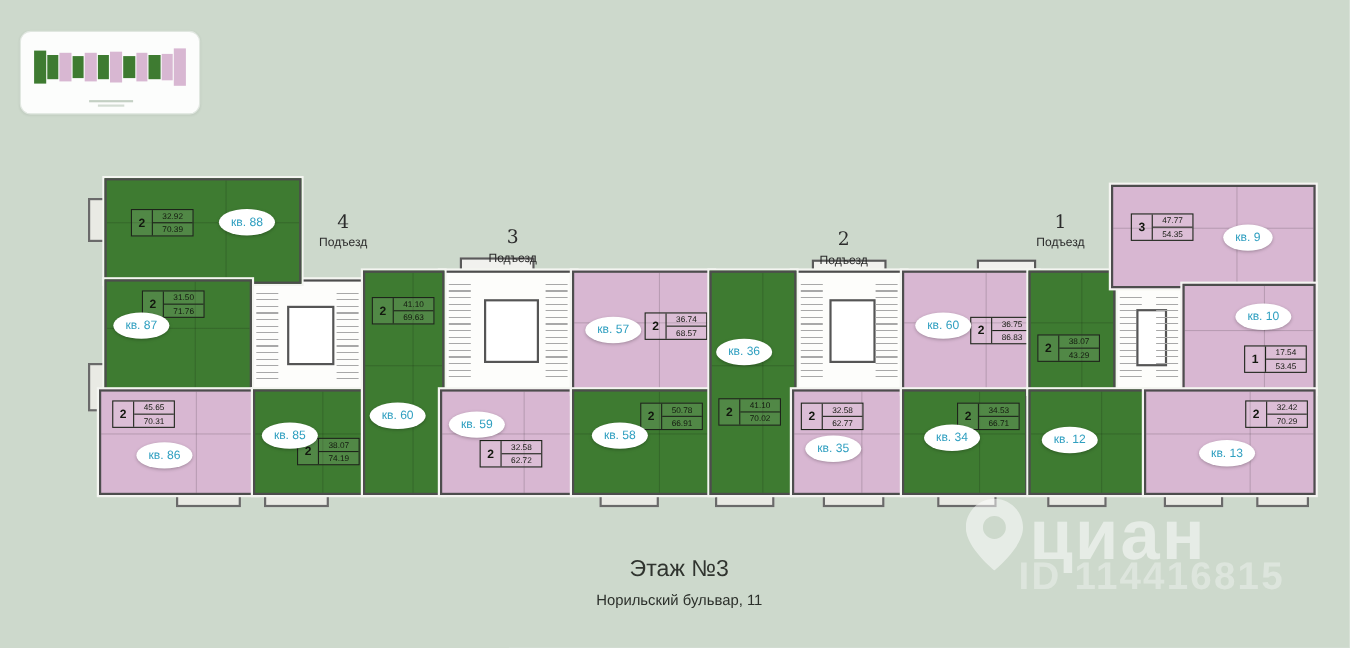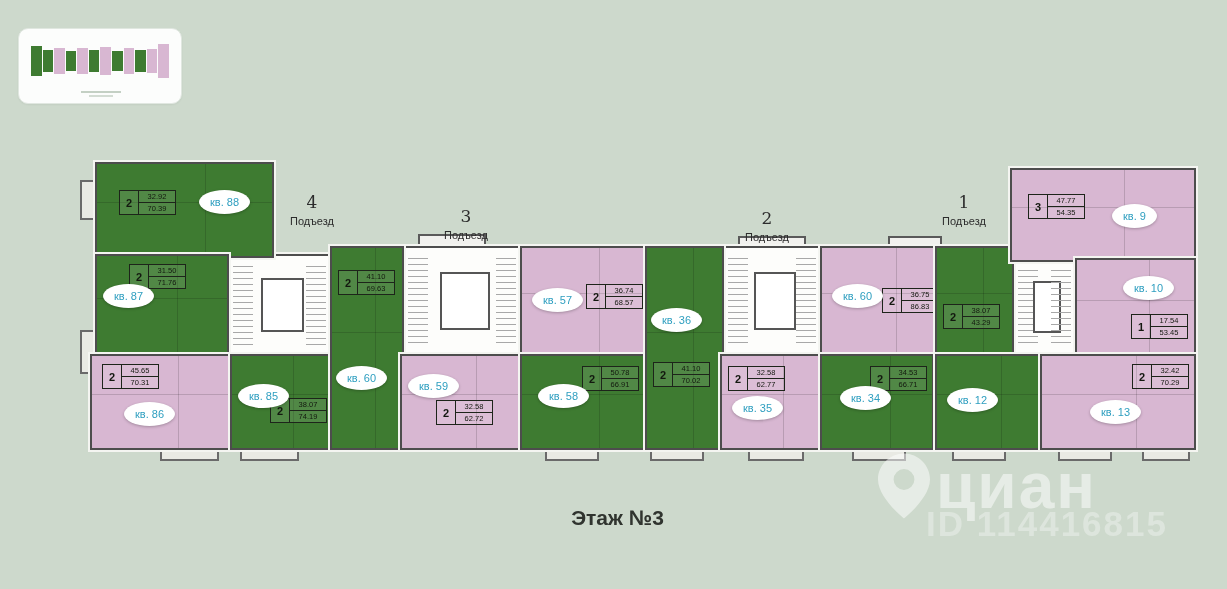--- a/index.html
+++ b/index.html
@@ -33,21 +33,21 @@
   .balc{position:absolute;background:#e9eae4;border:2px solid #6a6a6a;z-index:0;height:14px;top:443px;}
   .porch{position:absolute;background:#f1f1ee;border:2px solid #5a5a5a;z-index:0;}
   .bump{position:absolute;background:#e9eae4;border:2px solid #6a6a6a;z-index:0;}
 
   
   .ent{position:absolute;width:64px;text-align:center;color:#2c2c2c;z-index:4;}
   .ent .num{font-family:"DejaVu Serif",serif;font-size:17px;display:block;}
   .ent .word{font-size:11px;display:block;margin-top:3px;}
 
   
-  .footer{position:absolute;left:455px;top:506px;width:325px;text-align:center;color:#30342f;z-index:4;font-weight:bold;}
+  .footer{position:absolute;left:455px;top:506px;width:325px;text-align:center;color:#30342f;z-index:4;}
   .footer .t1{font-size:21px;display:block;}
   .footer .t2{font-size:13.5px;display:block;margin-top:8px;color:#2c302b;}
 
   
   .wm-row{position:absolute;left:878px;top:449px;display:flex;align-items:center;z-index:5;}
   .wm-row .brand{font-size:64px;font-weight:bold;color:rgba(255,255,255,.5);margin-left:6px;letter-spacing:2px;}
   .wm-id{position:absolute;left:926px;top:504px;font-size:35px;font-weight:bold;
          color:rgba(255,255,255,.33);letter-spacing:2px;z-index:5;}
 
   
@@ -312,20 +312,21 @@
     <span class="num">2</span>
     <span class="word">Подъезд</span>
   </div>
   <div class="ent" style="left:932px;top:192px">
     <span class="num">1</span>
     <span class="word">Подъезд</span>
   </div>
 
   <div class="footer">
     <span class="t1">Этаж №3</span>
+    <span class="t2">Норильский бульвар, 11</span>
   </div>
 
   <div class="wm-row">
     <svg width="52" height="66" viewBox="0 0 24 30">
       <path fill="rgba(255,255,255,0.5)" fill-rule="evenodd" d="M12 0C5.4 0 0 5.4 0 12c0 8.5 12 18 12 18s12-9.5 12-18C24 5.4 18.6 0 12 0zm0 7.2a4.8 4.8 0 110 9.6 4.8 4.8 0 010-9.6z"></path>
     </svg>
     <span class="brand">циан</span>
   </div>
   <div class="wm-id">ID 114416815</div>
 

